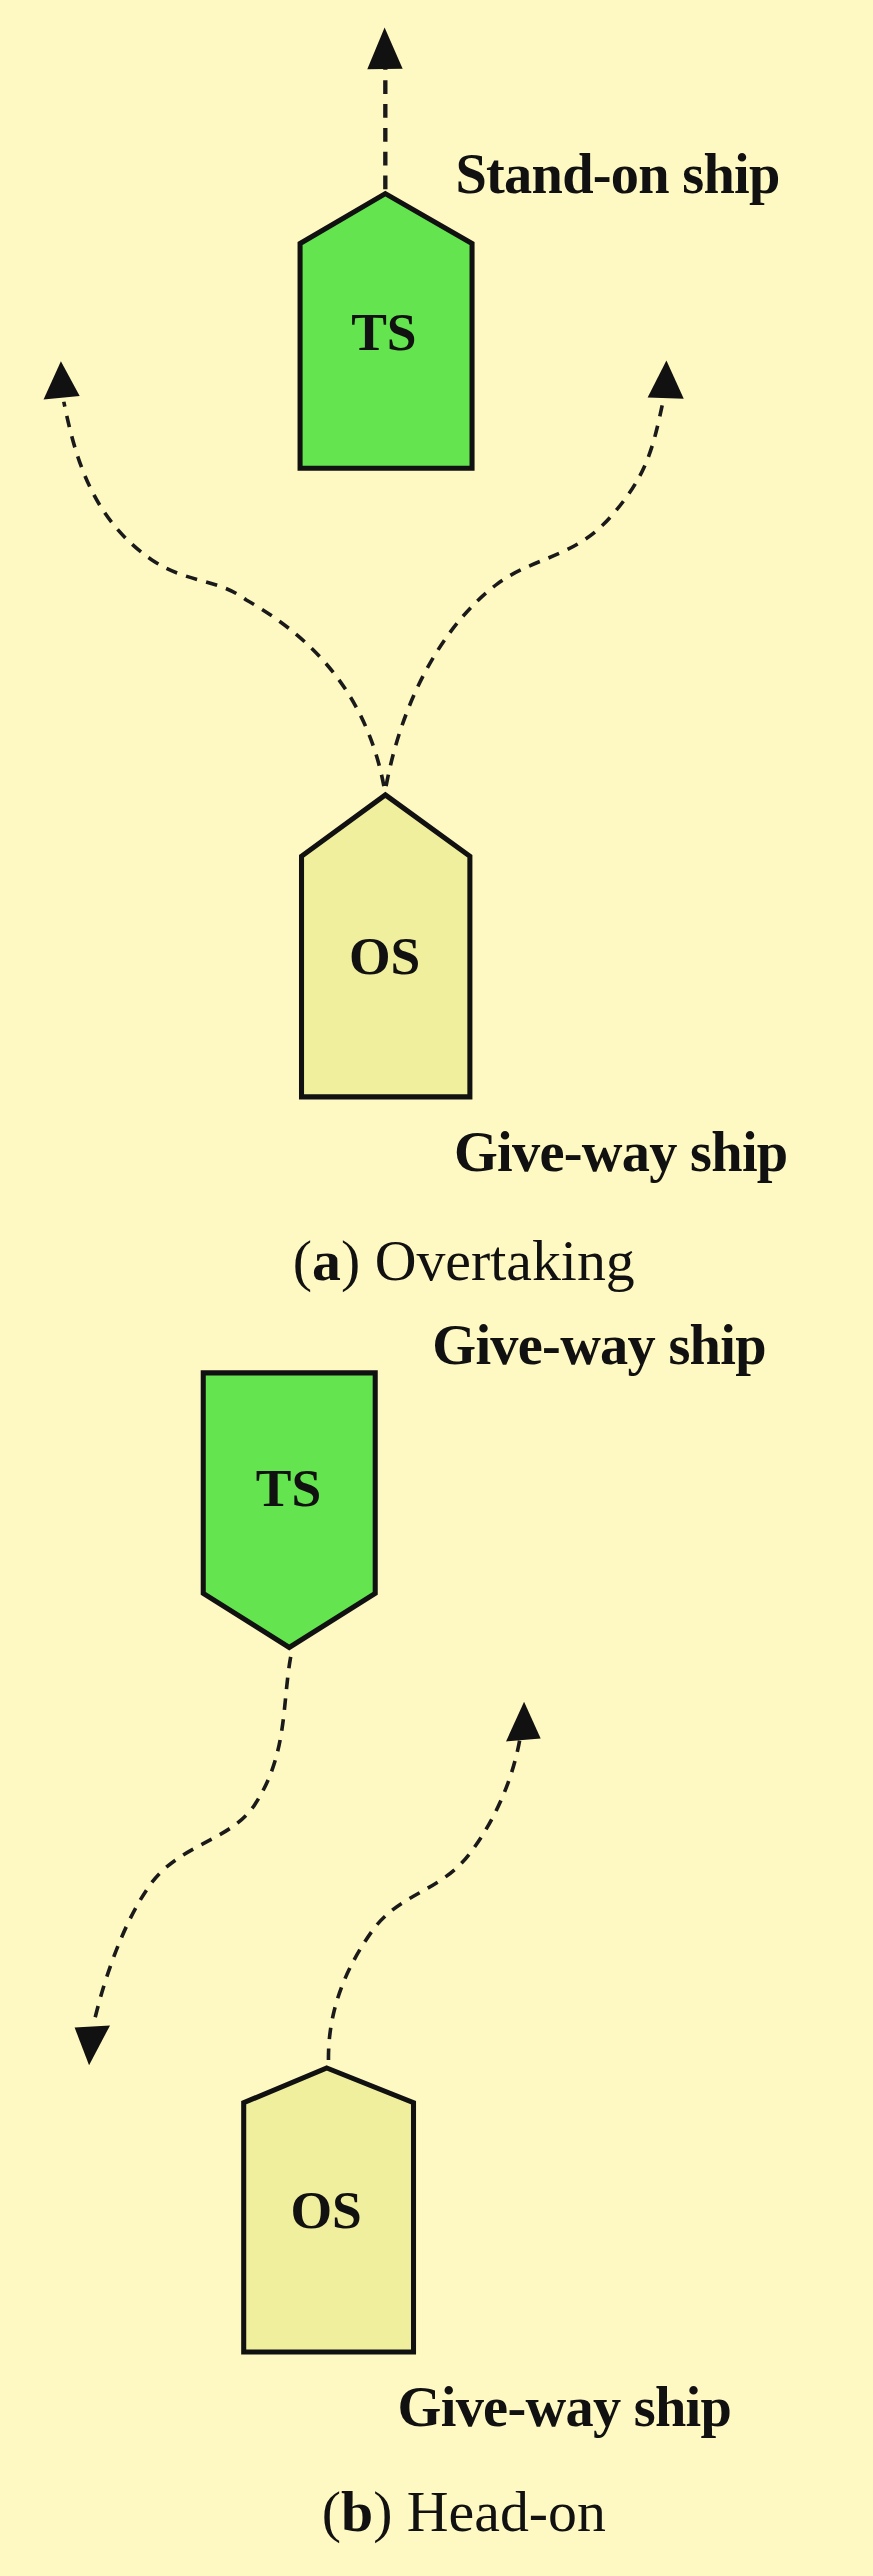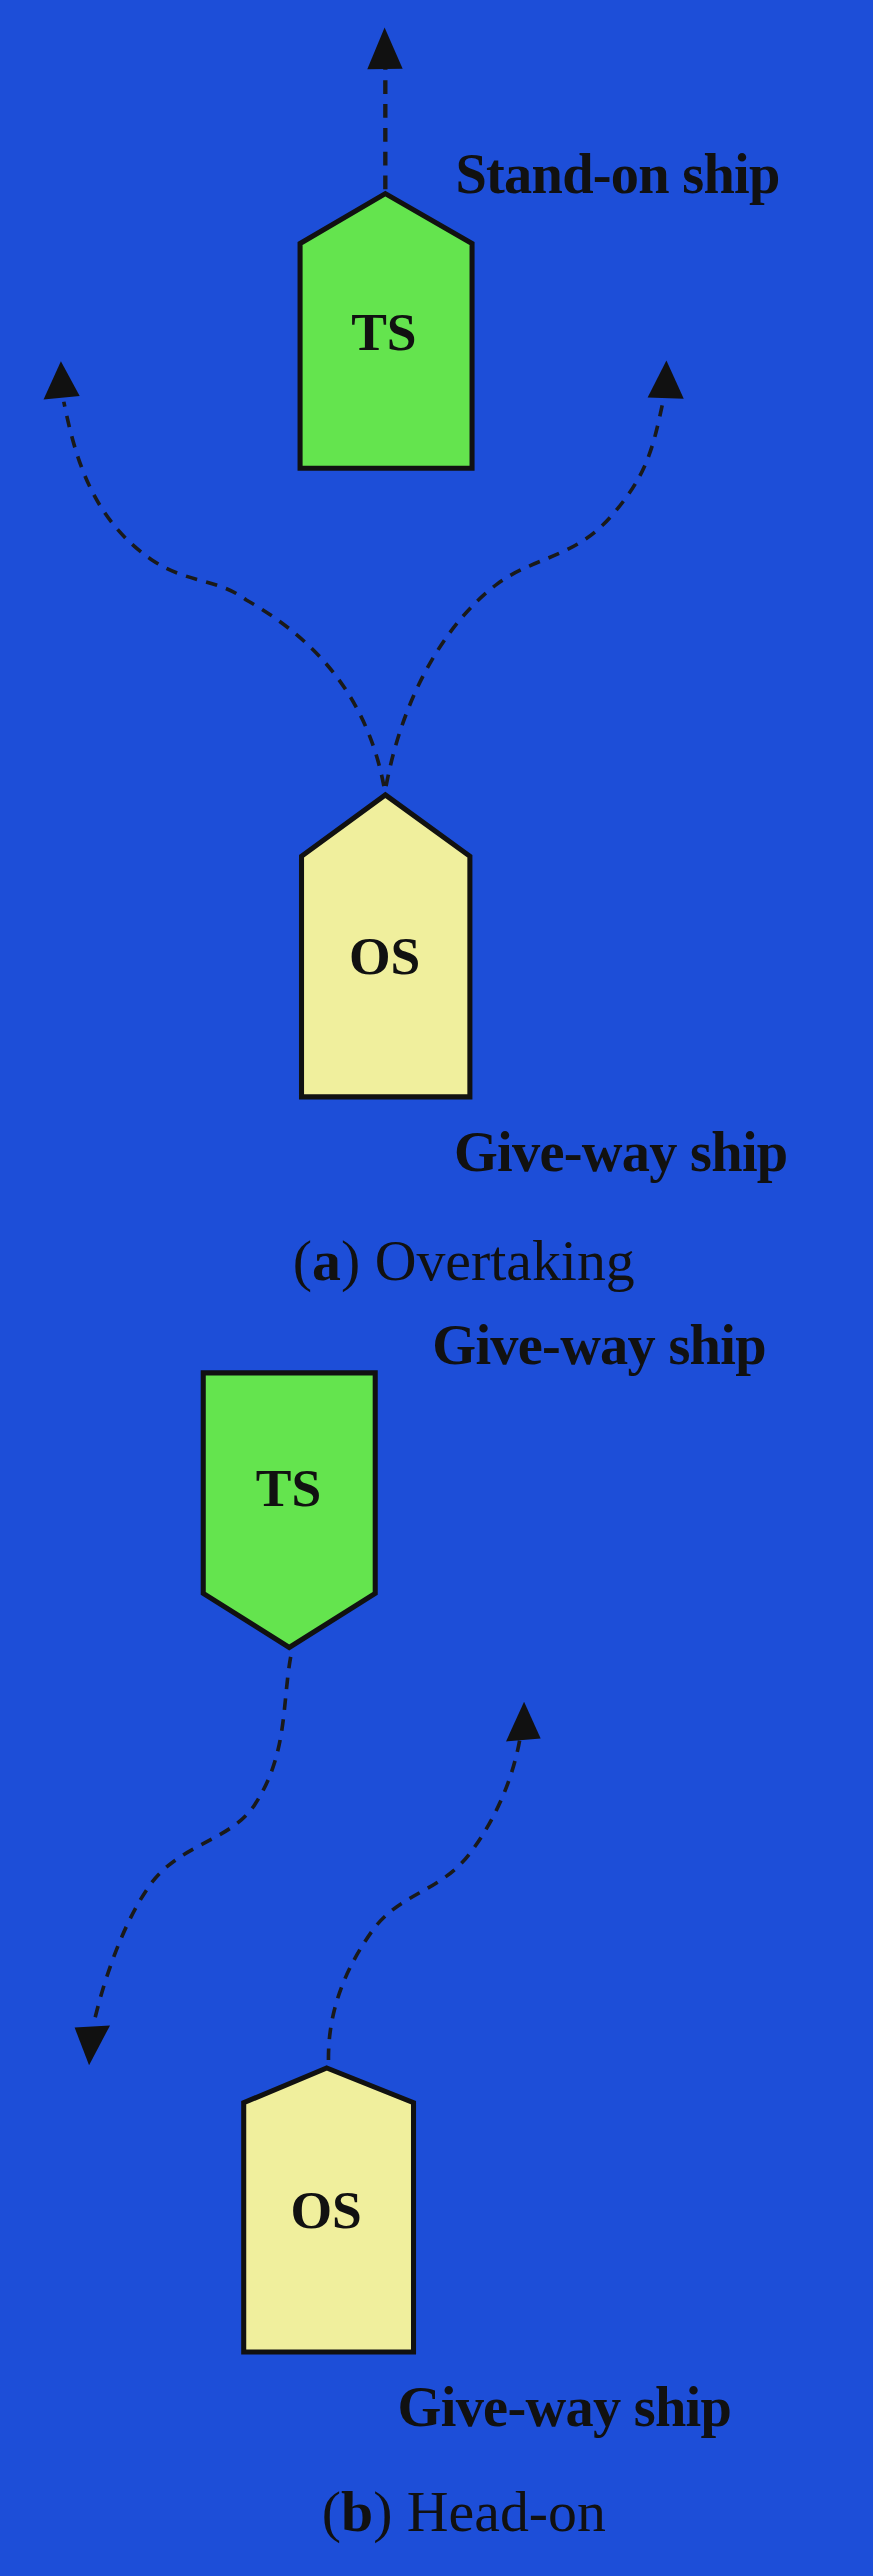--- a/index.html
+++ b/index.html
@@ -4,21 +4,21 @@
 <style>
   html, body {
     margin: 0;
     padding: 0;
     background: #ffffff;
   }
   .figure-wrap {
     position: relative;
     width: 874px;
     height: 2576px;
-    background: #1d4ed8;
+    background: #fef9c3;
     overflow: hidden;
   }
   svg { display: block; }
   text {
     font-family: "Liberation Serif", "DejaVu Serif", serif;
     fill: #111111;
   }
   .role-label {
     font-size: 78px;
     font-weight: bold;

